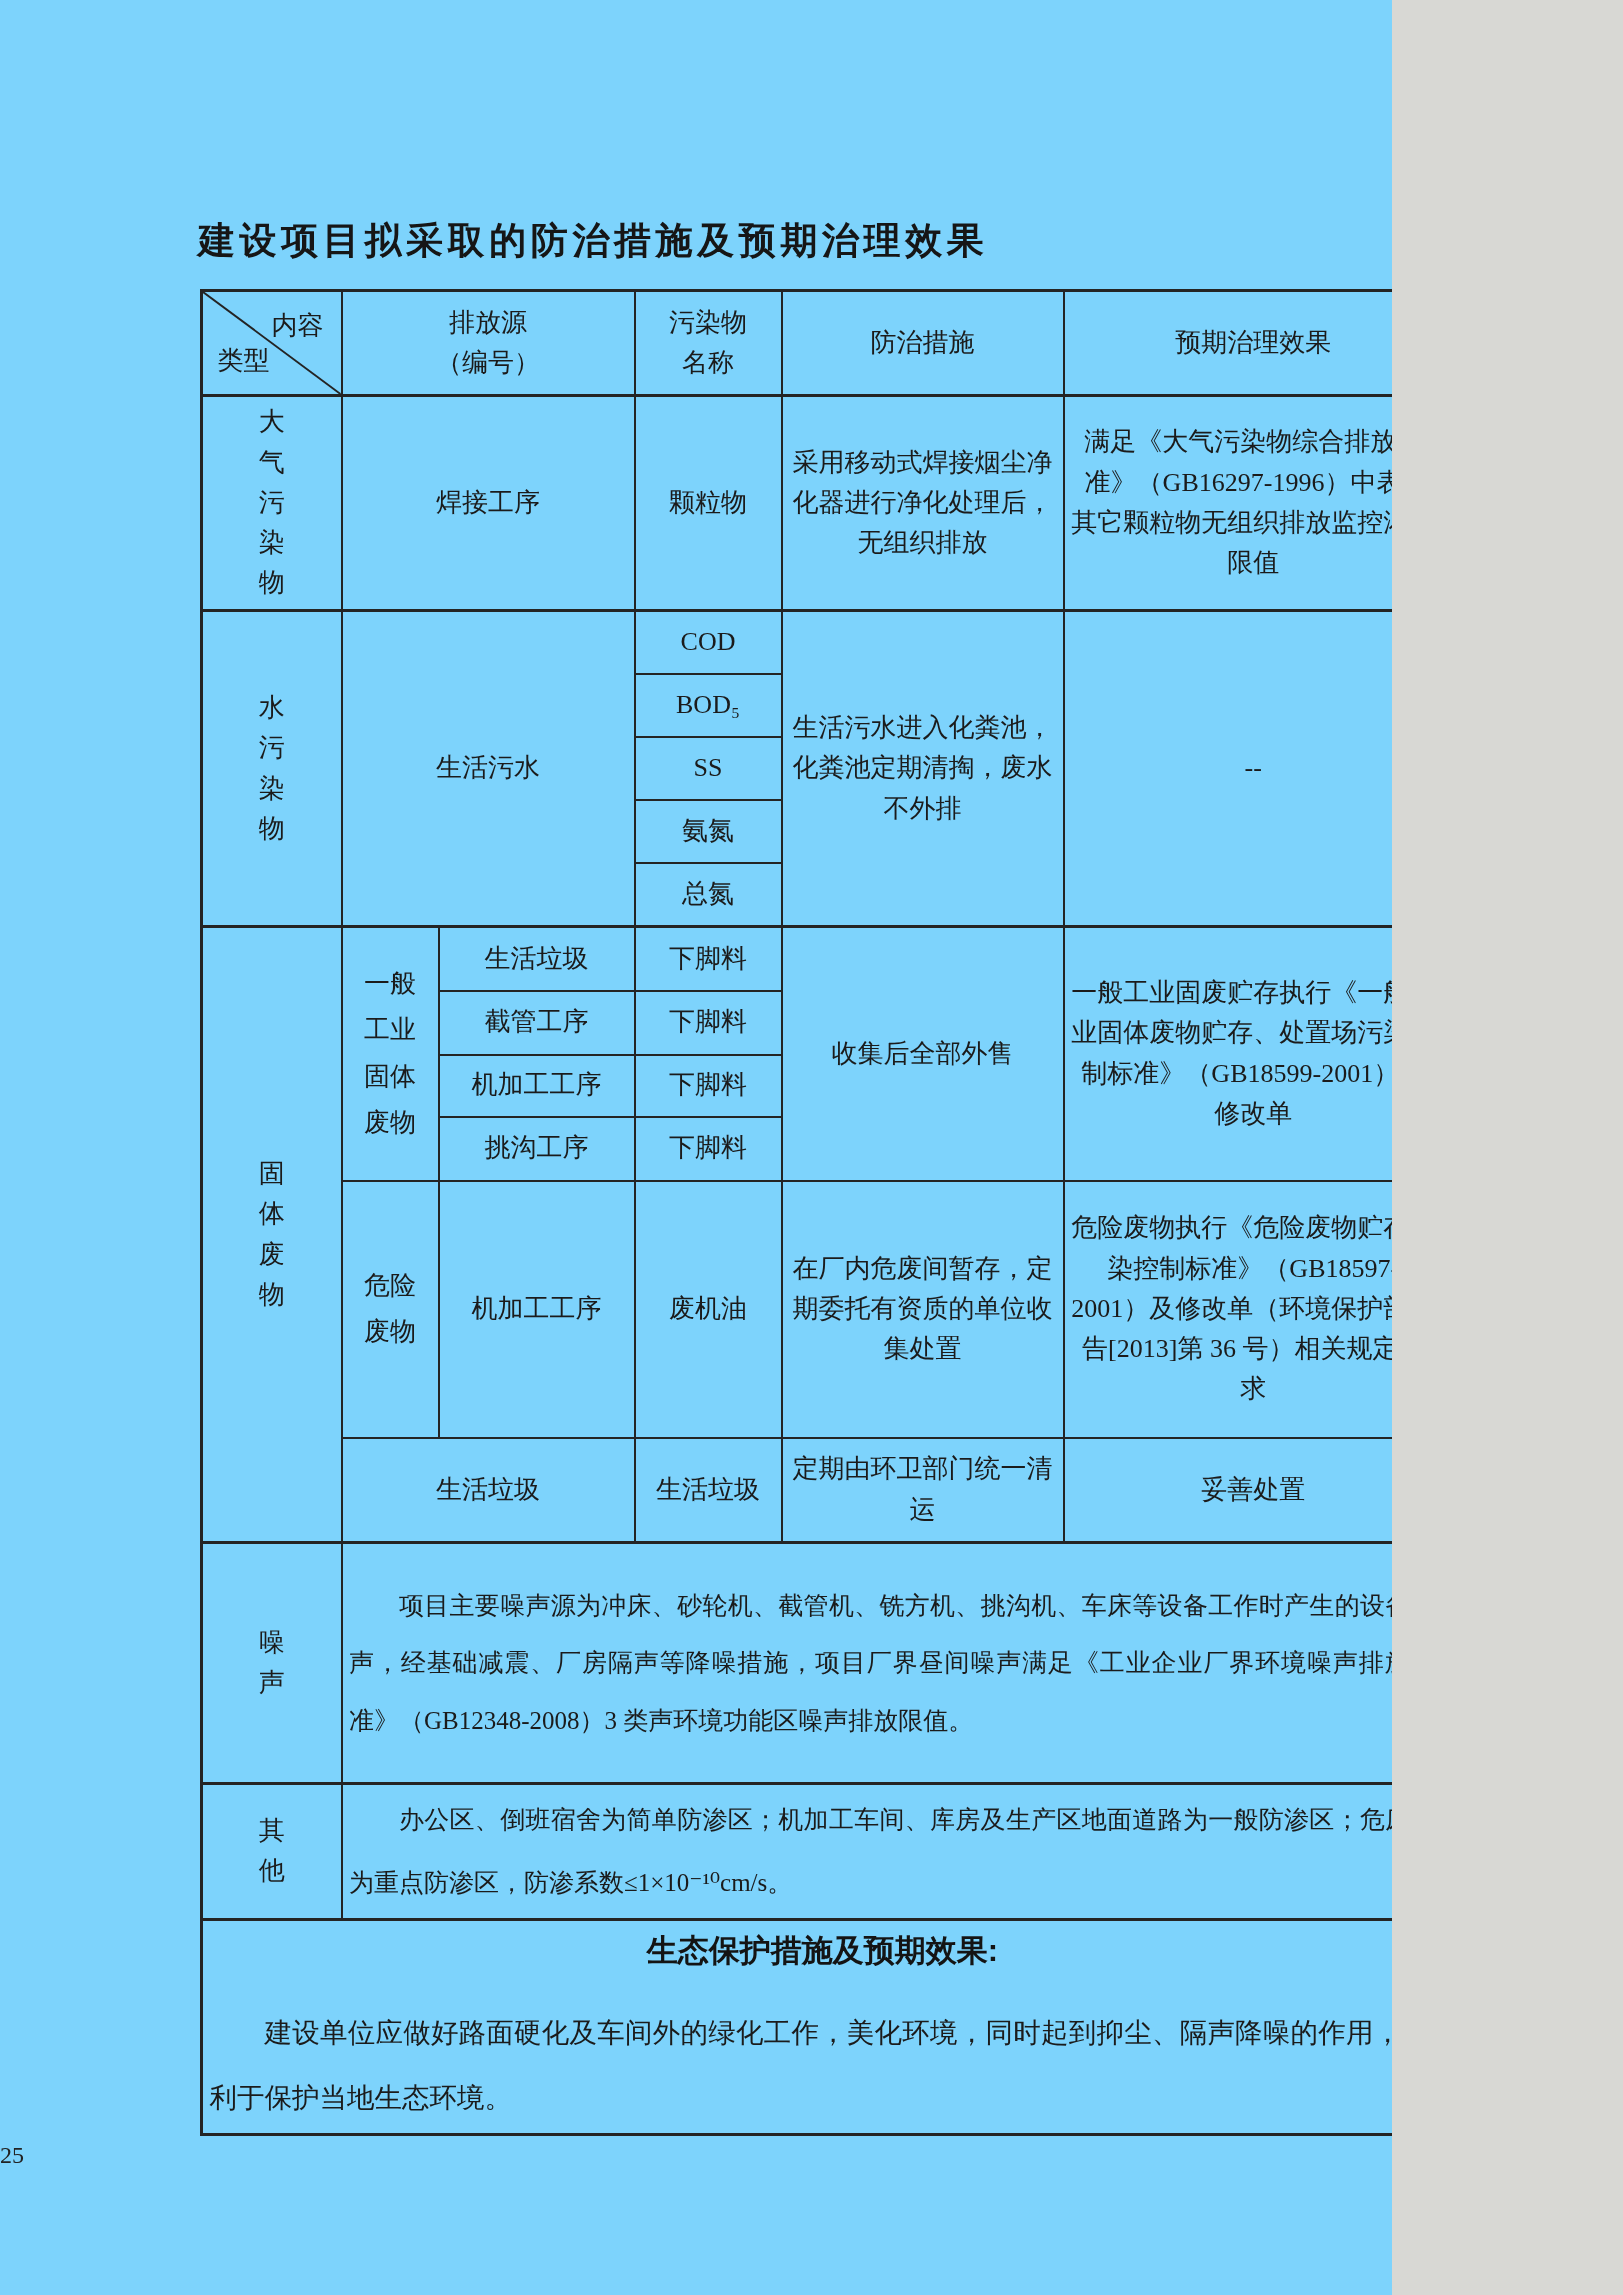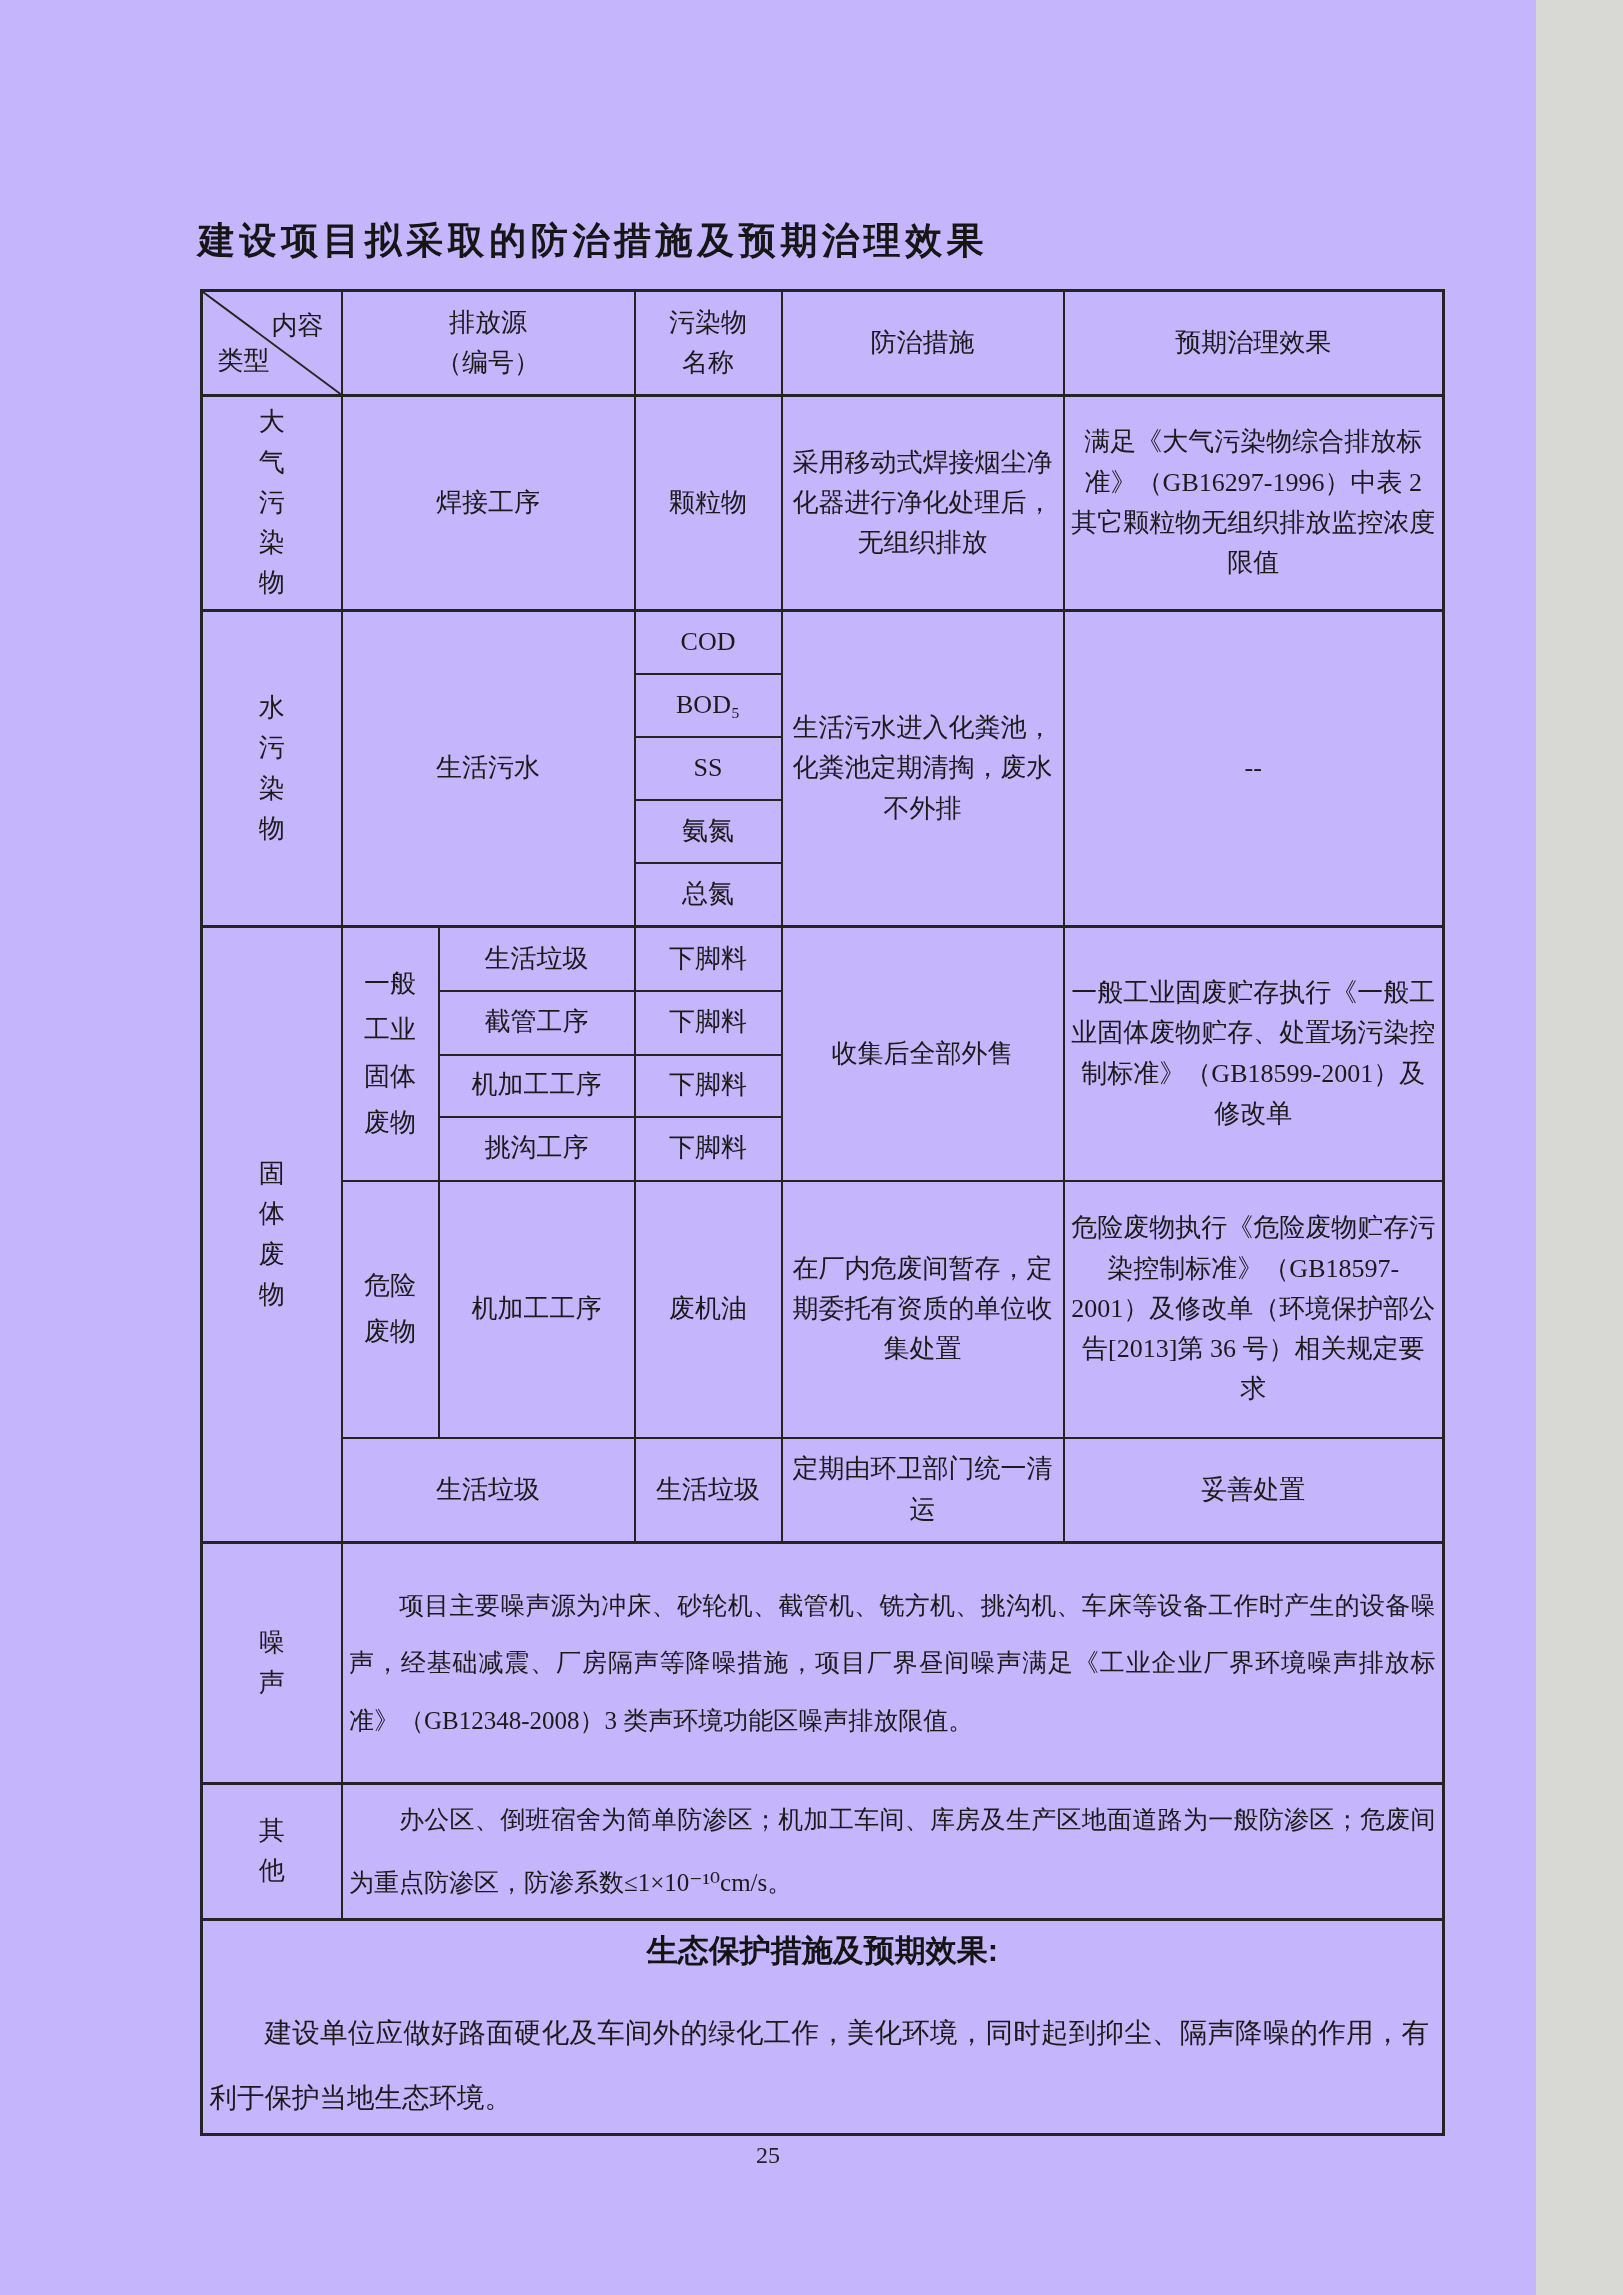--- a/index.html
+++ b/index.html
@@ -1,19 +1,19 @@
 <!DOCTYPE html>
 <html style="font-size:10.5px"><head>
 <meta charset="utf-8">
 <style>
   html,body{margin:0;padding:0;background:#d8d8d4;}
   .page{
     position:relative;
-    width:1536px;height:2295px;
-    background:#c4b5fd;
+    width:1392px;height:2295px;
+    background:#7dd3fc;
     font-family:"Liberation Serif","DejaVu Serif",serif;
     color:#1b1b1b;
     overflow:hidden;
   }
   .doc-title{
     position:absolute;left:198px;top:216px;
     font-size:37px;font-weight:bold;
     letter-spacing:4.6px;
     color:#161616;
     white-space:nowrap;
@@ -78,21 +78,21 @@
   .eco-para{
     text-indent:2em;
     font-size:27.5px;
     line-height:2.35;
     text-align:justify;
     margin-top:26px;
     padding-right:6.5px;
   }
   .page-number{
     position:absolute;left:0;right:0;top:2142px;
-    text-align:center;
+    text-align:left;
     font-size:24px;color:#222;
   }
 </style>
 </head>
 <body>
 
 <div class="page">
 
   <div class="doc-title">建设项目拟采取的防治措施及预期治理效果</div>
 

